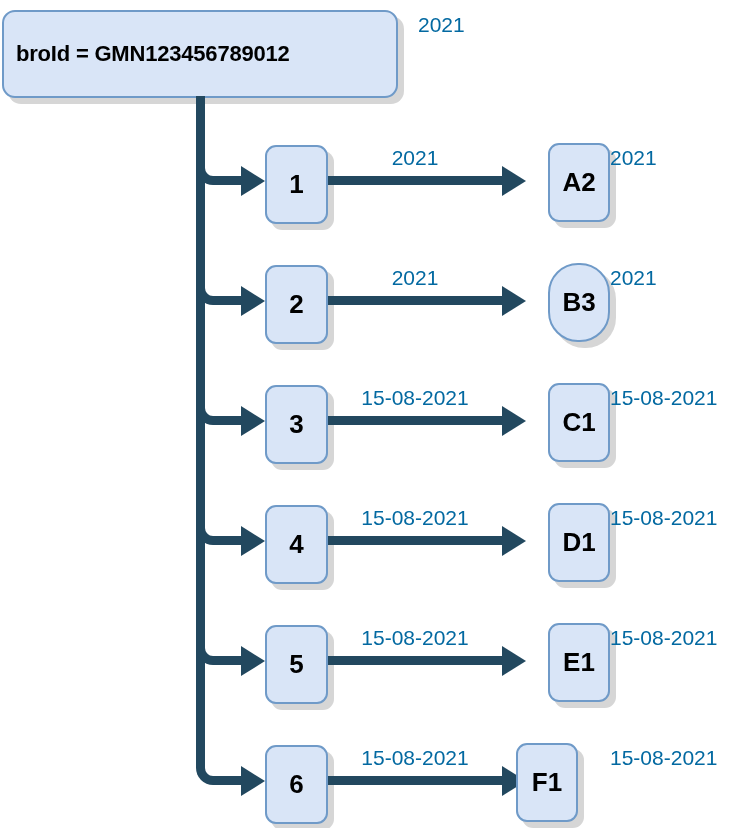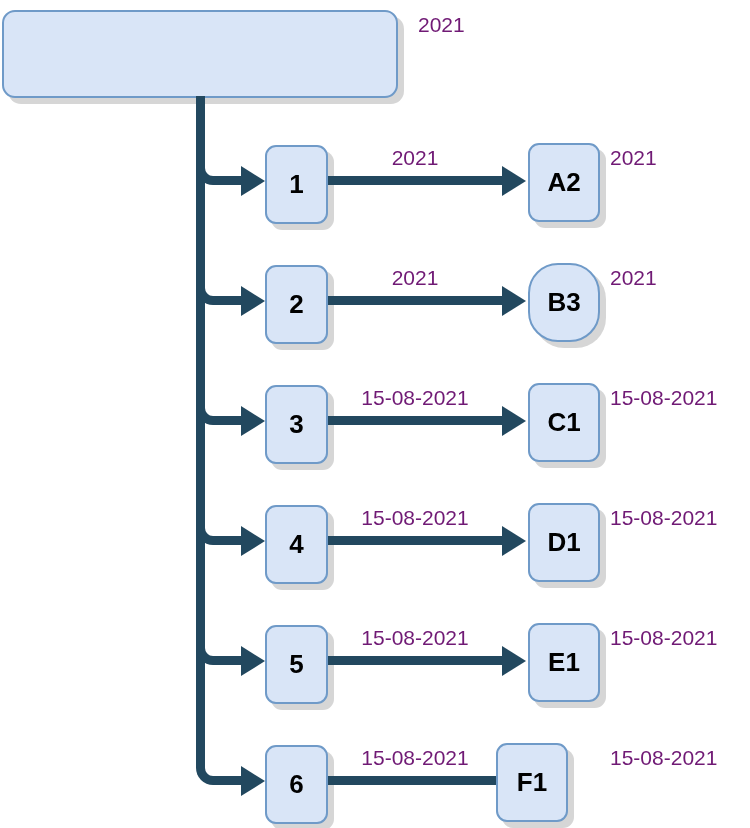--- a/index.html
+++ b/index.html
@@ -55,24 +55,25 @@
   }
 
   
   .box-small {
     width: 63px;
     height: 79px;
     border-radius: 11px;
     font-size: 26px;
   }
   .box-right {
-    width: 72px;
+    width: 62px;
     height: 79px;
     border-radius: 11px;
     font-size: 26px;
+    margin-left: 20px;
   }
 
   
   #trunk {
     position: absolute;
     left: 196px;
     top: 96px;
     width: 9px;
     background: #22485f;
   }
@@ -107,39 +108,40 @@
   
   .arrow-shaft {
     position: absolute;
     height: 9px;
     background: #22485f;
   }
 
   
   .label {
     position: absolute;
-    color: #701a75;
+    color: #0369a1;
     font-size: 21px;
     font-weight: normal;
     white-space: nowrap;
     line-height: 1;
   }
   .label-arrow {
     font-size: 21px;
   }
   .label-trailing {
     font-size: 21px;
   }
 </style>
 </head>
 <body>
 
 <div id="canvas">
 
   <div id="root-node" class="node">
+    <span class="line">broId = GMN123456789012</span>
   </div>
 
   <div class="label label-trailing" style="left:418px; top:14px;">2021</div>
 
   <div id="trunk" style="height: 661.5px;"></div>
 
   <div id="rows-layer">
       <div class="elbow" style="left: 196px; top: 148.5px;"></div>
       <div class="stub" style="left: 220px; top: 175.5px; width: 21px;"></div>
       <div class="arrow-head" style="left: 241px; top: 165.5px;"></div>

